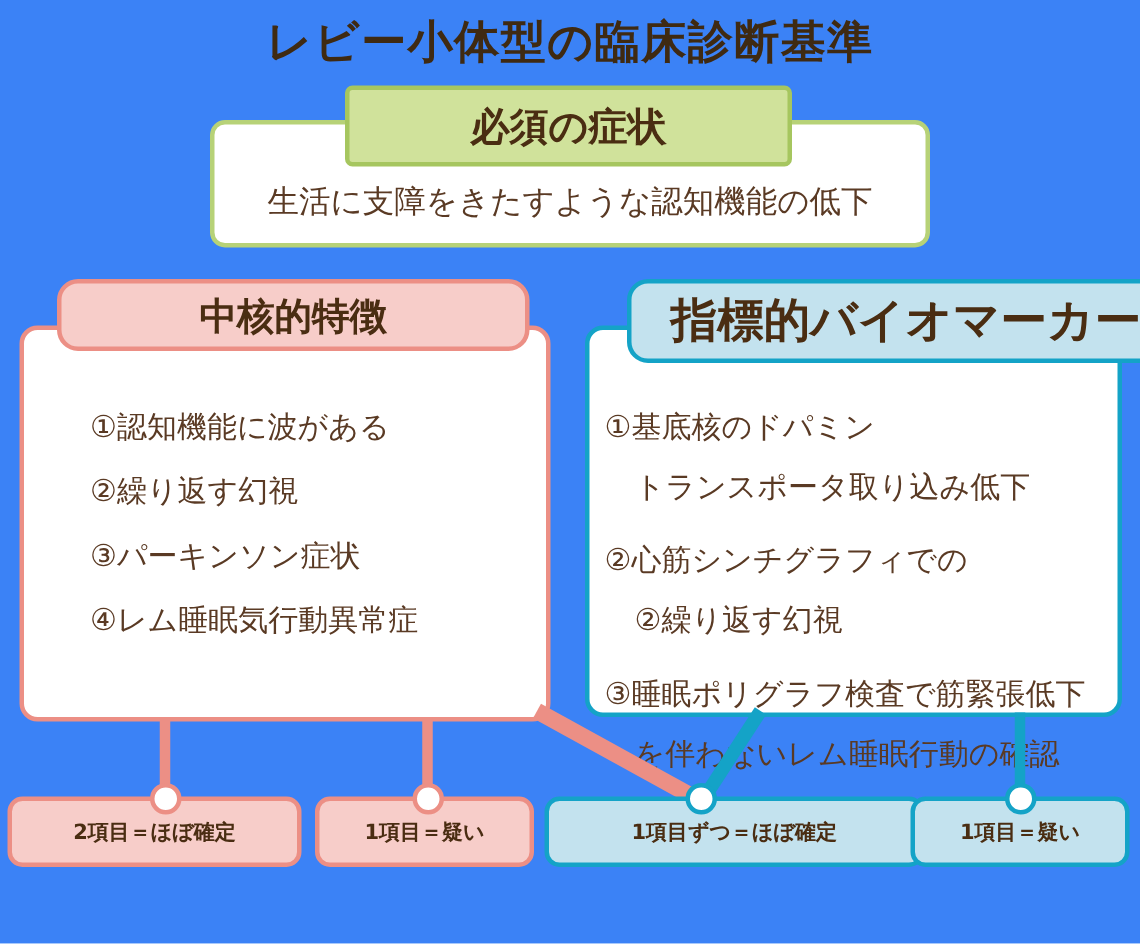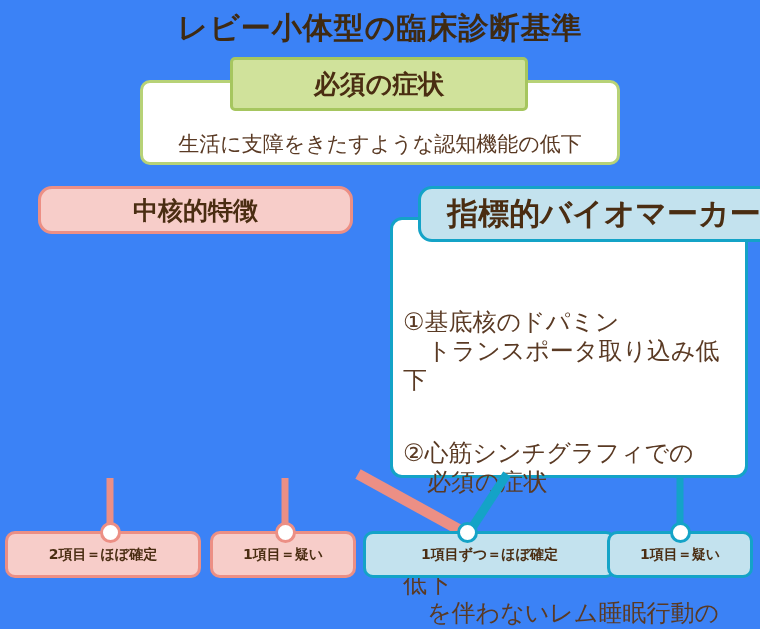--- a/index.html
+++ b/index.html
@@ -17,21 +17,21 @@
   .connectors { position: absolute; top: 0; left: 0; z-index: 1; }
   .connectors line.pink { stroke: var(--pink-border); }
   .connectors line.blue { stroke: var(--blue-border); }
 
   .panel { position: absolute; background: #ffffff; }
 
   .green-box {
     left: 140px; top: 80px; width: 480px; height: 85px;
     border: 3px solid var(--green-box-border); border-radius: 10px;
     display: flex; align-items: flex-end; justify-content: center;
-    padding-bottom: 4px; font-size: 21px; color: var(--body-text);
+    padding-bottom: 14px; font-size: 21px; color: var(--body-text);
   }
 
   .tab {
     position: absolute; z-index: 2;
     display: flex; align-items: center; justify-content: center;
     font-weight: bold; color: var(--bold-text);
   }
   .green-tab {
     left: 230px; top: 57px; width: 298px; height: 54px;
     background: var(--green-fill); border: 3px solid var(--green-tab-border);
@@ -58,22 +58,22 @@
   }
 
   .core-list { list-style: none; padding: 52px 0 0 44px; }
   .core-list li {
     font-size: 20px; line-height: 24px; margin-bottom: 19px;
     color: var(--body-text);
   }
 
   .bio-list { padding: 44px 4px 0 10px; }
   .bio-item {
-    font-size: 24px; line-height: 29px; margin-bottom: 9px;
-    color: var(--body-text); white-space: pre-line; margin-top: 44px;
+    font-size: 20px; line-height: 40px; margin-bottom: 9px;
+    color: var(--body-text); white-space: pre-line;
   }
 
   .outcome {
     position: absolute; top: 531px; height: 47px; z-index: 2;
     display: flex; align-items: center; justify-content: center;
     font-size: 14px; font-weight: bold; color: var(--bold-text);
     border-radius: 10px;
   }
   .outcome.pink { background: var(--pink-fill); border: 3px solid var(--pink-border); }
   .outcome.blue { background: var(--blue-fill); border: 3px solid var(--blue-border); }
@@ -108,30 +108,38 @@
     <line class="blue" x1="680" y1="475" x2="680" y2="538" stroke-width="7"></line>
   </svg>
 
   <div class="panel green-box">
     <span>生活に支障をきたすような認知機能の低下</span>
   </div>
   <div class="tab green-tab">
     <span>必須の症状</span>
   </div>
 
+  <div class="panel pink-main">
+    <ul class="core-list">
+      <li>①認知機能に波がある</li>
+      <li>②繰り返す幻視</li>
+      <li>③パーキンソン症状</li>
+      <li>④レム睡眠気行動異常症</li>
+    </ul>
+  </div>
   <div class="tab pink-tab">
     <span>中核的特徴</span>
   </div>
 
   <div class="panel blue-main">
     <div class="bio-list">
       <div class="bio-item">①基底核のドパミン
 　トランスポータ取り込み低下</div>
       <div class="bio-item">②心筋シンチグラフィでの
-　必須の症状</div>
+　②繰り返す幻視</div>
       <div class="bio-item">③睡眠ポリグラフ検査で筋緊張低下
 　を伴わないレム睡眠行動の確認</div>
     </div>
   </div>
   <div class="tab blue-tab">
     <span>指標的バイオマーカー</span>
   </div>
 
   <div class="outcome pink o1">
     <span>2項目＝ほぼ確定</span>

